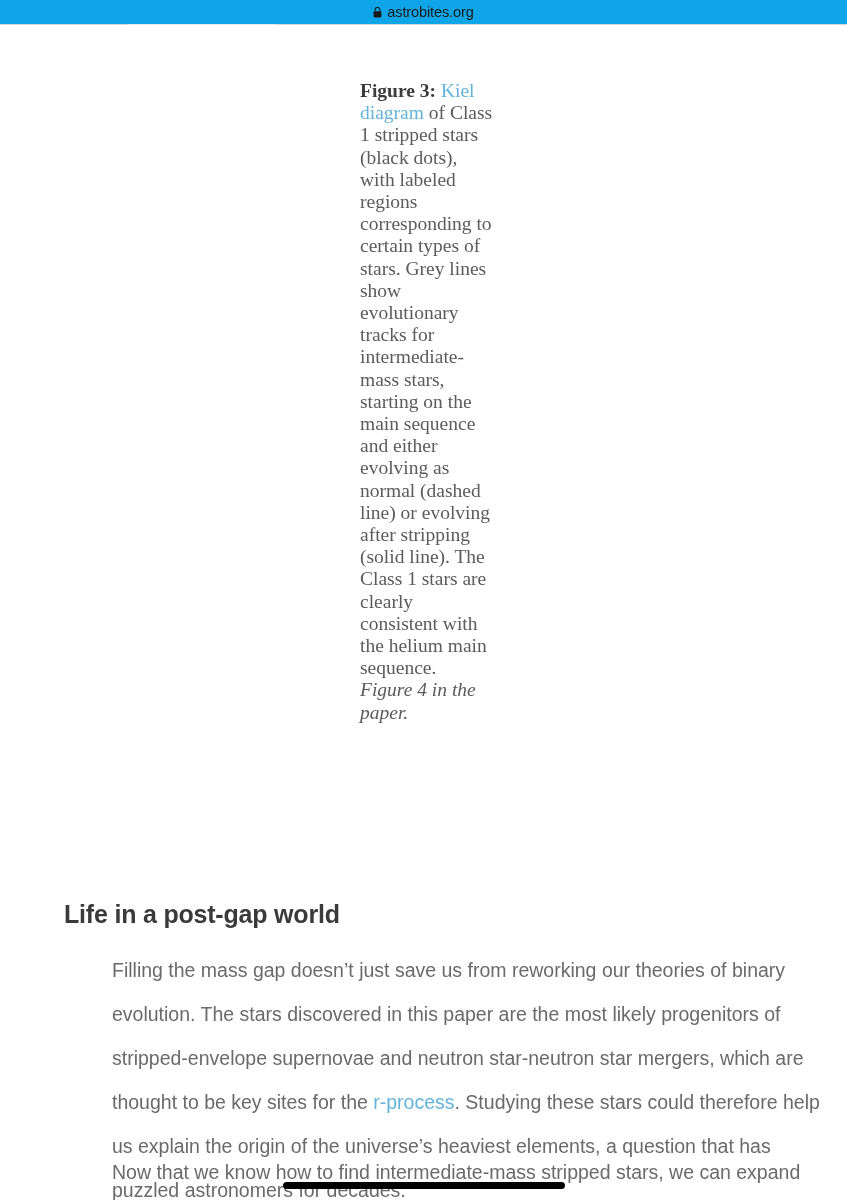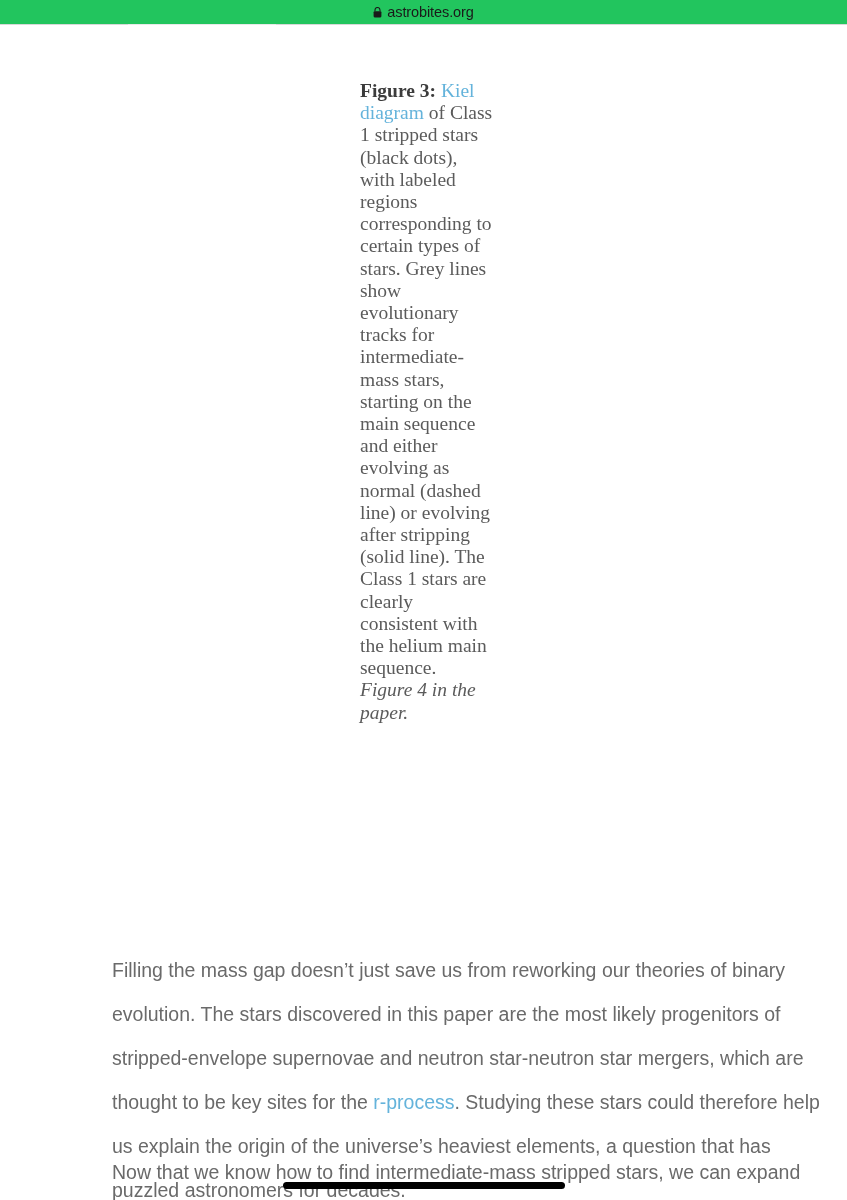--- a/index.html
+++ b/index.html
@@ -15,21 +15,21 @@
     font-family: "Liberation Sans", "DejaVu Sans", sans-serif;
     -webkit-font-smoothing: antialiased;
   }
 
   
   .browser-bar {
     position: absolute;
     left: 0; top: 0;
     width: 847px;
     height: 25px;
-    background: #22c55e;
+    background: #0ea5e9;
     border-bottom: 1px solid #d8d8d8;
     box-sizing: border-box;
     display: flex;
     align-items: center;
     justify-content: center;
   }
   .url-group {
     display: flex;
     align-items: center;
     gap: 5px;
@@ -146,20 +146,21 @@
     </span>
     <span class="url-text">astrobites.org</span>
   </div>
 </div>
 <div class="tab-seam"></div>
 
 <div class="page">
 
   <div class="figure-caption"><span class="fig-label">Figure 3:</span><span> </span><a href="#" class="link">Kiel diagram</a><span> of Class 1 stripped stars (black dots), with labeled regions corresponding to certain types of stars. Grey lines show evolutionary tracks for intermediate-mass stars, starting on the main sequence and either evolving as normal (dashed line) or evolving after stripping (solid line). The Class 1 stars are clearly consistent with the helium main sequence. </span><span class="fig-source">Figure 4 in the paper.</span></div>
 
+  <h2 class="section-heading">Life in a post-gap world</h2>
 
   <p class="body-para" id="para-1"><span>Filling the mass gap doesn’t just save us from reworking our theories of binary evolution. The stars discovered in this paper are the most likely progenitors of stripped-envelope supernovae and neutron star-neutron star mergers, which are thought to be key sites for the </span><a href="#" class="link">r-process</a><span>. Studying these stars could therefore help us explain the origin of the universe’s heaviest elements, a question that has puzzled astronomers for decades.</span></p>
 
   <p class="body-para" id="para-2">Now that we know how to find intermediate-mass stripped stars, we can expand our search beyond the Magellanic Clouds. Since only a small portion of stripped</p>
 
 </div>
 
 <div class="home-indicator"></div>
 
 </body></html>

